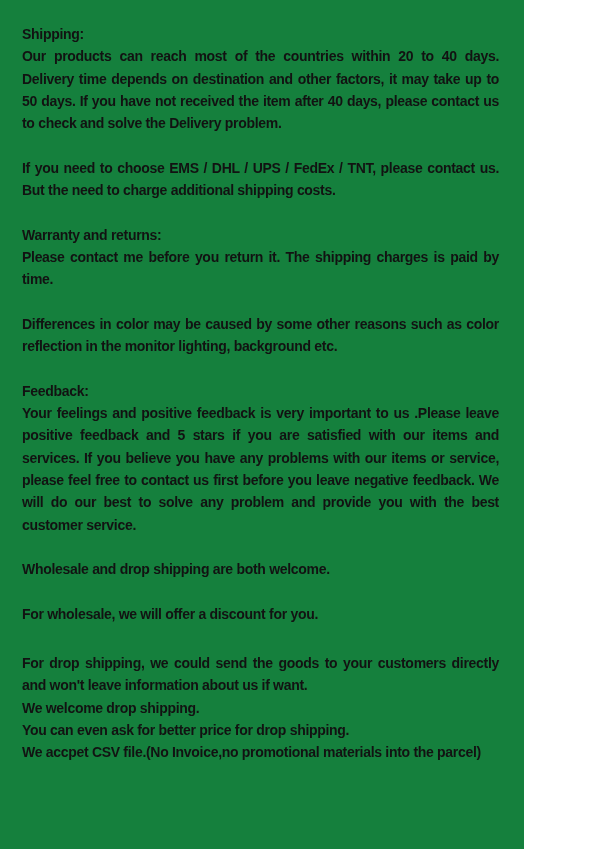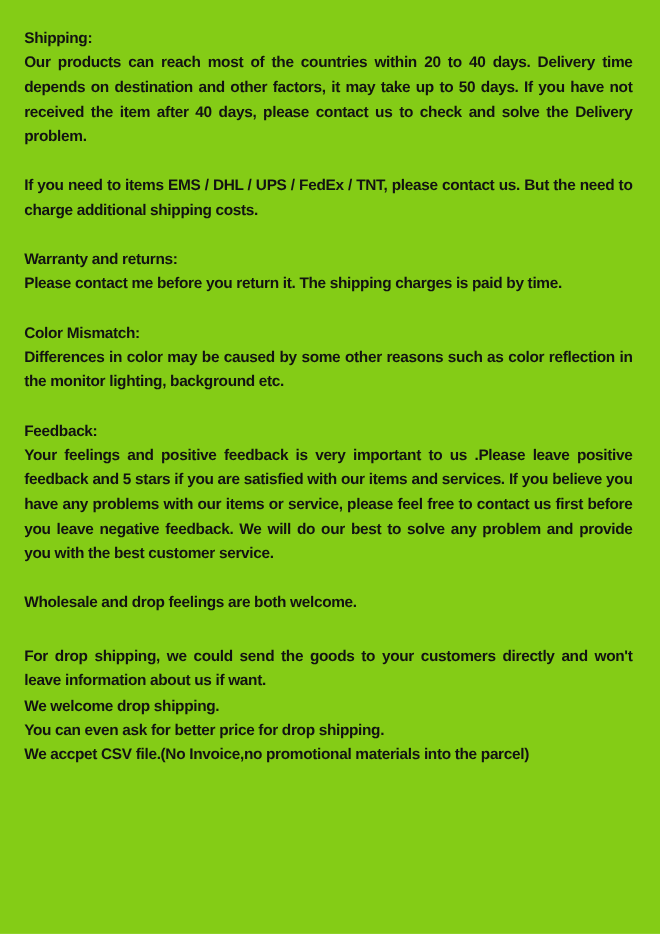--- a/index.html
+++ b/index.html
@@ -2,23 +2,23 @@
 <html><head>
 <meta charset="utf-8">
 <style>
   html, body {
     margin: 0;
     padding: 0;
     background: #ffffff;
   }
   .page {
     box-sizing: border-box;
-    width: 600px;
+    width: 524px;
     min-height: 849px;
-    background: #84cc16;
+    background: #15803d;
     padding: 23px 25px 20px 22px;
     font-family: "Liberation Sans", sans-serif;
     font-weight: 700;
     font-size: 14px;
     line-height: 22.3px;
     letter-spacing: -0.3px;
     color: #121212;
     -webkit-font-smoothing: antialiased;
   }
   .block {
@@ -37,42 +37,44 @@
 <body>
 
 <div class="page">
 
   <section class="block">
     <p class="line">Shipping:</p>
     <p class="line">Our products can reach most of the countries within 20 to 40 days. Delivery time depends on destination and other factors, it may take up to 50 days. If you have not received the item after 40 days, please contact us to check and solve the Delivery problem.</p>
   </section>
 
   <section class="block">
-    <p class="line">If you need to items EMS / DHL / UPS / FedEx / TNT, please contact us. But the need to charge additional shipping costs.</p>
+    <p class="line">If you need to choose EMS / DHL / UPS / FedEx / TNT, please contact us. But the need to charge additional shipping costs.</p>
   </section>
 
   <section class="block">
     <p class="line">Warranty and returns:</p>
     <p class="line">Please contact me before you return it. The shipping charges is paid by time.</p>
   </section>
 
   <section class="block">
-    <p class="line">Color Mismatch:</p>
     <p class="line">Differences in color may be caused by some other reasons such as color reflection in the monitor lighting, background etc.</p>
   </section>
 
   <section class="block">
     <p class="line">Feedback:</p>
     <p class="line">Your feelings and positive feedback is very important to us .Please leave positive feedback and 5 stars if you are satisfied with our items and services. If you believe you have any problems with our items or service, please feel free to contact us first before you leave negative feedback. We will do our best to solve any problem and provide you with the best customer service.</p>
   </section>
 
   <section class="block">
-    <p class="line">Wholesale and drop feelings are both welcome.</p>
+    <p class="line">Wholesale and drop shipping are both welcome.</p>
   </section>
 
+  <section class="block">
+    <p class="line">For wholesale, we will offer a discount for you.</p>
+  </section>
 
   <section class="block">
     <p class="line">For drop shipping, we could send the goods to your customers directly and won't leave information about us if want.</p>
     <p class="line">We welcome drop shipping.</p>
     <p class="line">You can even ask for better price for drop shipping.</p>
     <p class="line">We accpet CSV file.(No Invoice,no promotional materials into the parcel)</p>
   </section>
 
 </div>
 

